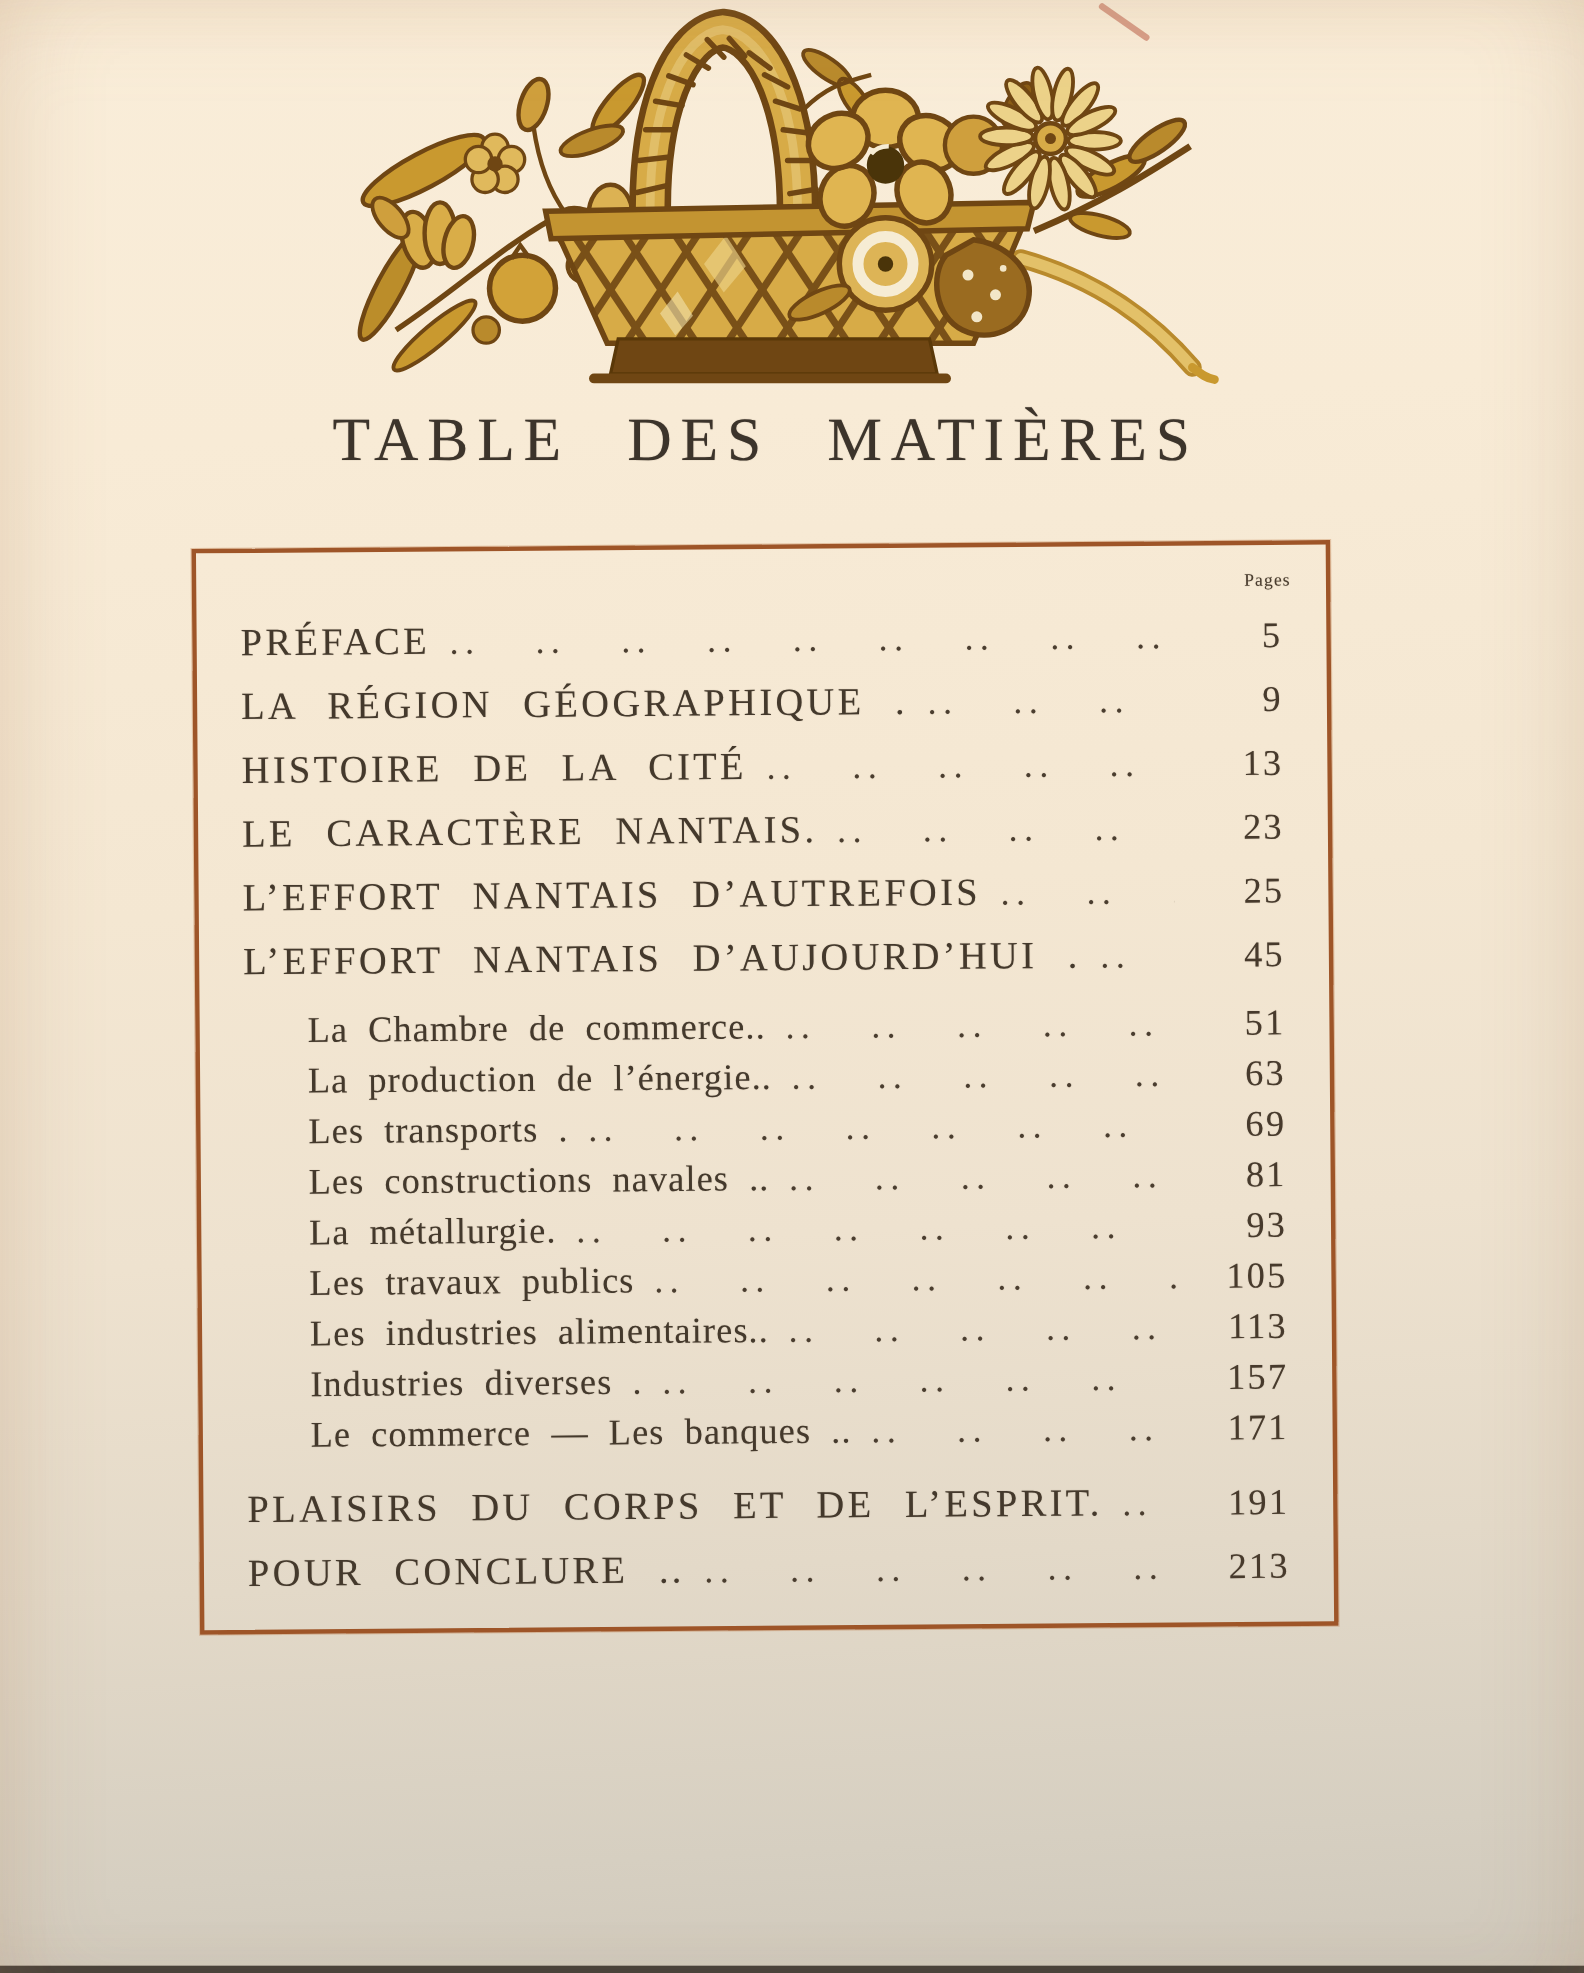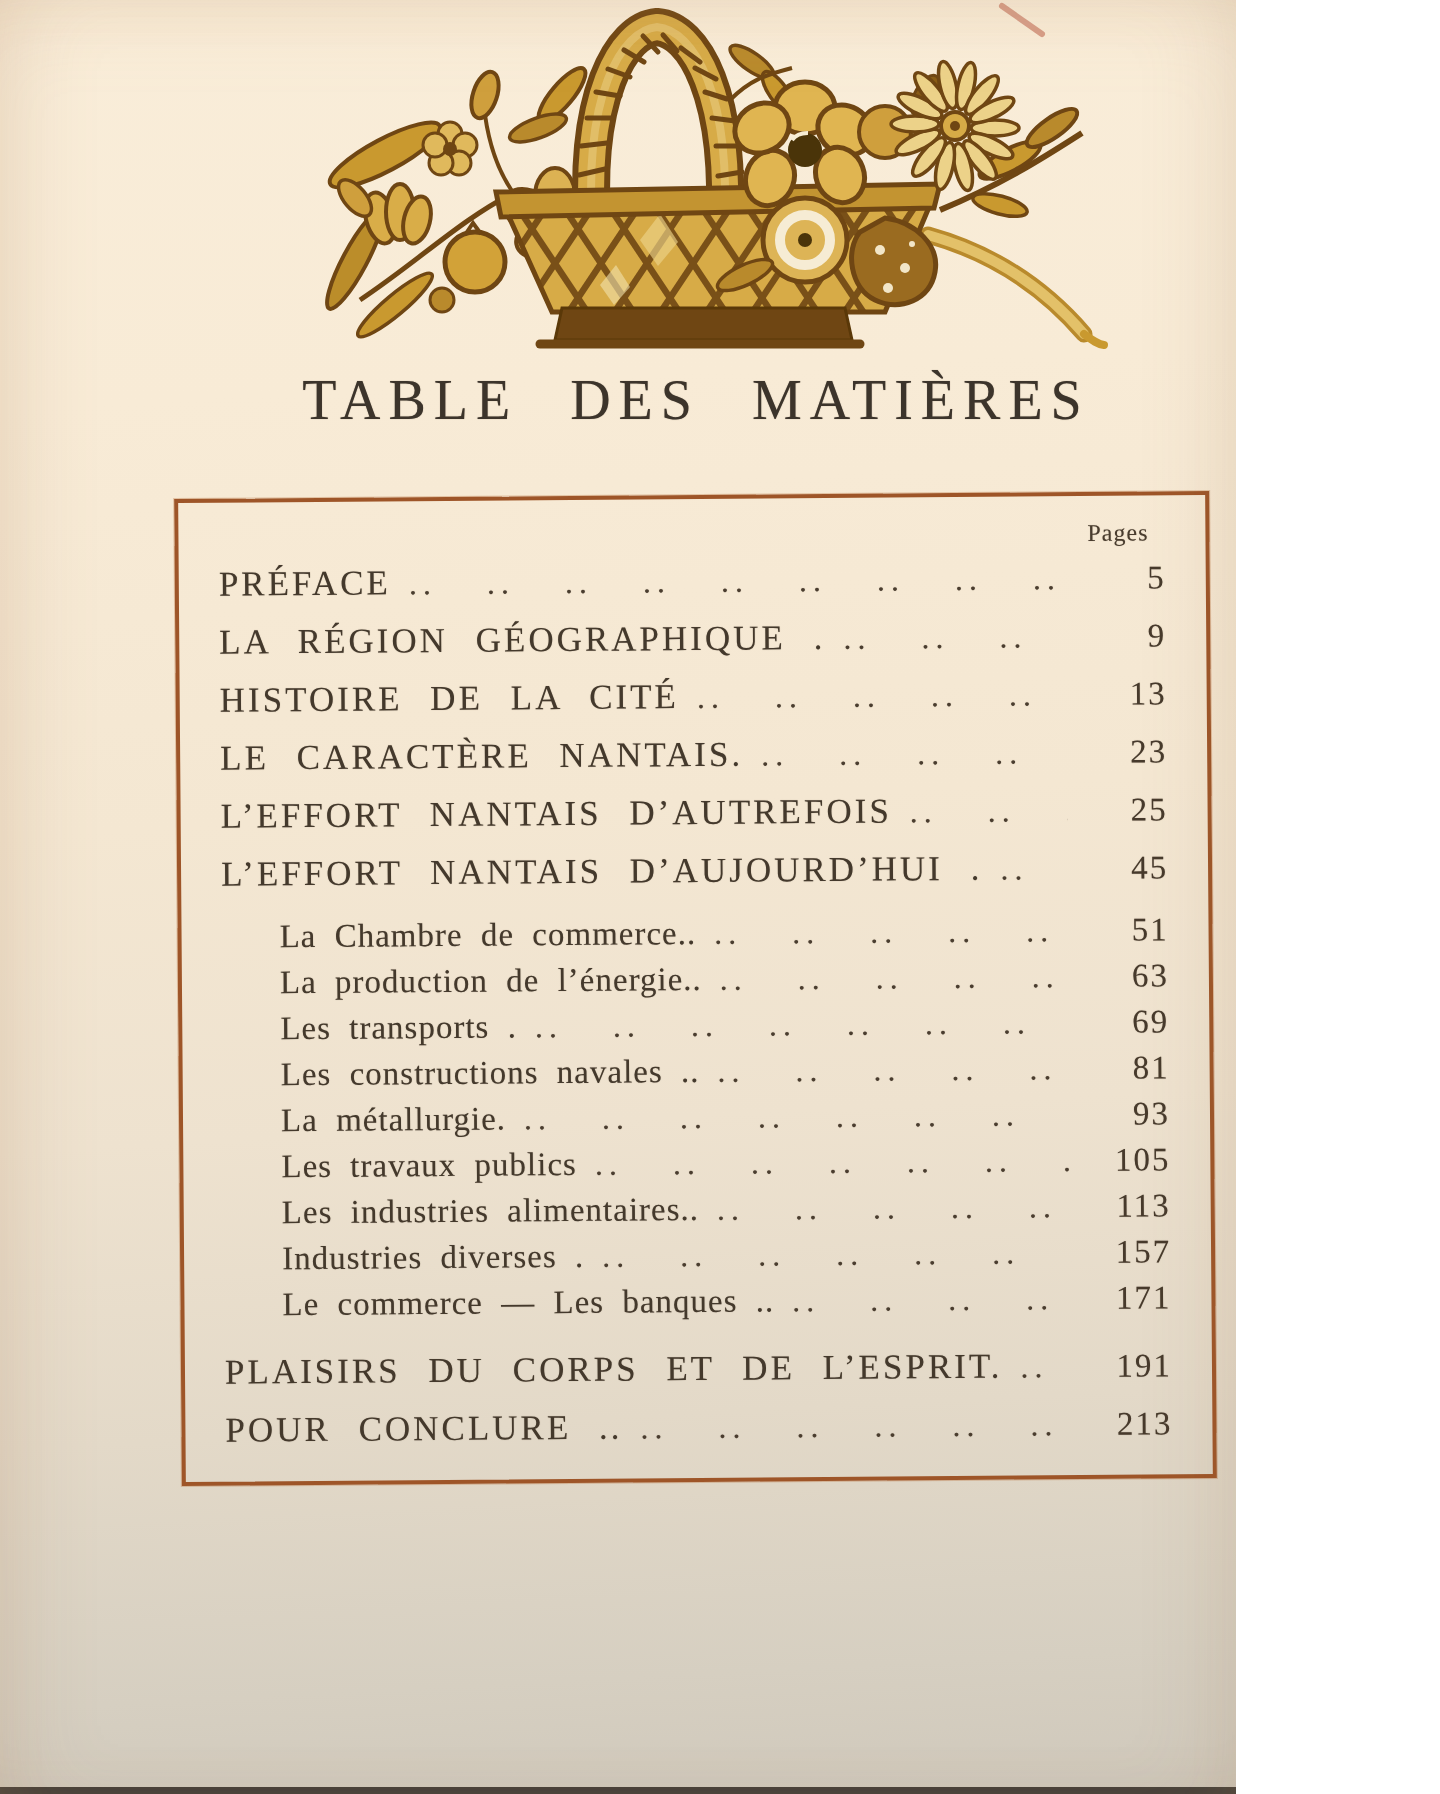--- a/index.html
+++ b/index.html
@@ -1,18 +1,18 @@
 <!DOCTYPE html>
 <html><head>
 <meta charset="utf-8">
 <style>
   html,body{margin:0;padding:0;}
   body{font-family:"Liberation Serif","DejaVu Serif",serif;}
   #photo{
-    position:relative;width:1236px;height:1794px;overflow:hidden;
+    position:relative;width:1440px;height:1794px;overflow:hidden;
     background:linear-gradient(177deg,#f9edd9 0%,#f8ebd6 22%,#f4e7d2 45%,#eee2cf 62%,#e3d9c8 78%,#d6cfc1 92%,#cfc8bb 100%);
   }
   #photo::after{
     content:"";position:absolute;inset:0;pointer-events:none;
     box-shadow:inset 50px 0 90px -40px rgba(165,120,85,.20),
                inset -50px 0 90px -40px rgba(150,110,80,.16),
                inset 0 50px 90px -40px rgba(215,170,120,.14);
   }
   .bottom-edge{position:absolute;left:0;bottom:0;width:100%;height:7px;background:#46413a;}
   .basket{position:absolute;left:300px;top:0;width:810px;height:352px;}
@@ -21,21 +21,21 @@
     font-size:56px;color:#3c342b;letter-spacing:8px;word-spacing:30px;
     text-shadow:0 0 1px rgba(60,45,30,.45);white-space:nowrap;
   }
   .toc-box{
     position:absolute;left:178px;top:495px;width:1035px;height:987px;
     border:4px solid #9e5528;box-sizing:border-box;
     box-shadow:0 0 0 1px rgba(190,120,70,.35);
     transform:rotate(-0.45deg);transform-origin:50% 50%;
   }
   .pages-label{
-    position:absolute;top:24px;right:57px;font-size:24px;color:#493c2e;
+    position:absolute;top:24px;right:32px;font-size:16px;color:#493c2e;
     letter-spacing:1px;text-shadow:0 0 1px rgba(60,45,30,.35);
   }
   .rows{position:absolute;left:0;right:0;top:62px;}
   .row{display:flex;align-items:baseline;color:#44392c;text-shadow:0 0 1px rgba(60,45,30,.35);}
   .row.lvl0{height:58px;font-size:35px;letter-spacing:3px;word-spacing:16px;padding-left:40px;}
   .row.lvl1{height:46px;font-size:33px;letter-spacing:1px;word-spacing:9px;padding-left:98px;}
   .lvl0 + .lvl1{margin-top:6px;}
   .lvl1 + .lvl0{margin-top:20px;}
   .lbl{white-space:nowrap;flex:0 0 auto;}
   .leader{

